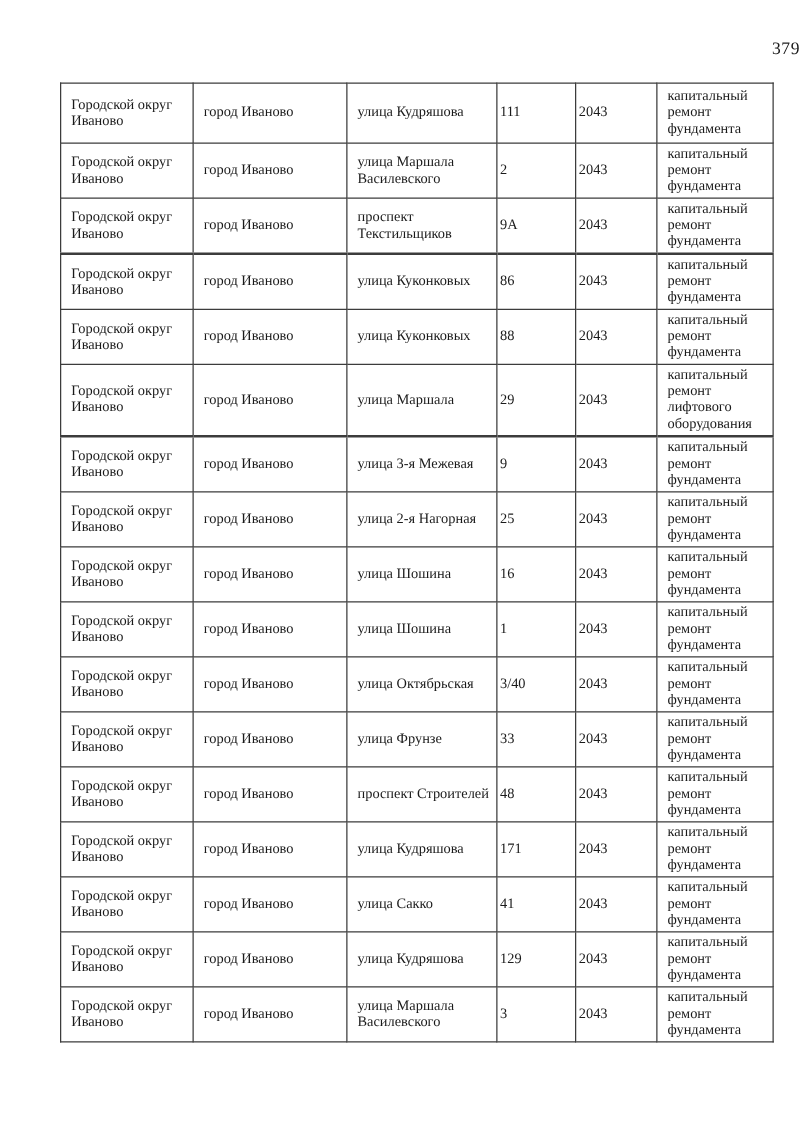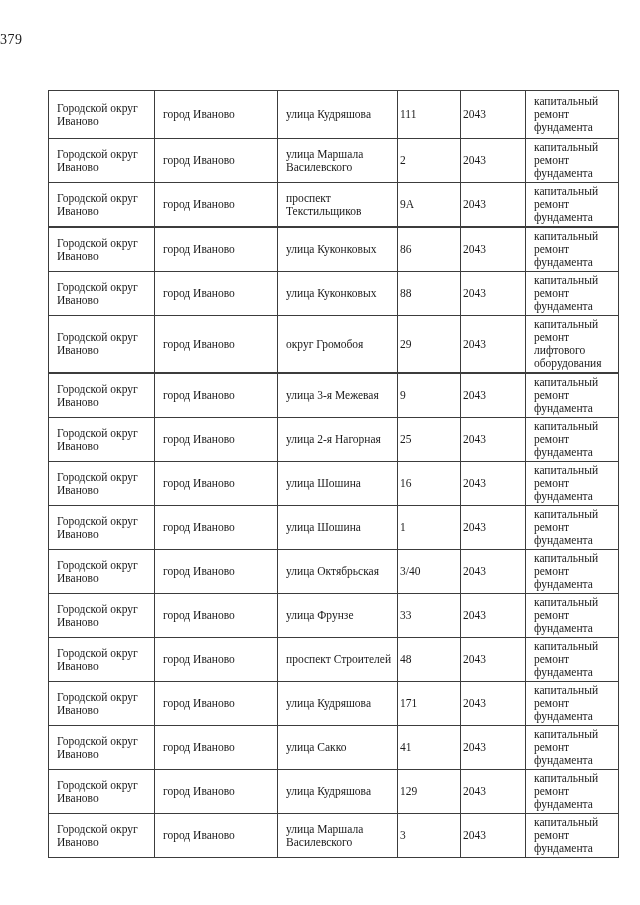--- a/index.html
+++ b/index.html
@@ -12,32 +12,31 @@
     width: 640px;
     height: 905px;
     font-family: "Liberation Serif", "DejaVu Serif", serif;
     color: #1a1a1a;
   }
   .page-number {
     position: absolute;
     top: 32px;
     left: 0;
     width: 640px;
-    text-align: left;
+    text-align: right;
     font-size: 14px;
     letter-spacing: 0.5px;
   }
   table.schedule {
     position: absolute;
     left: 48px;
     top: 66px;
     width: 570px;
     border-collapse: collapse;
     table-layout: fixed;
-    margin-top: 24px;
   }
   table.schedule td {
     border: 1px solid #3c3c3c;
     font-size: 11.5px;
     line-height: 13px;
     padding: 2px 5px 2px 8px;
     vertical-align: middle;
     overflow: hidden;
     word-wrap: break-word;
   }
@@ -106,21 +105,21 @@
     <td>Городской округ Иваново</td>
     <td>город Иваново</td>
     <td>улица Куконковых</td>
     <td class="num">88</td>
     <td class="num">2043</td>
     <td>капитальный ремонт фундамента</td>
   </tr>
       <tr class="row row-tall thick-after">
     <td>Городской округ Иваново</td>
     <td>город Иваново</td>
-    <td>округ Громобоя</td>
+    <td>улица Маршала</td>
     <td class="num">29</td>
     <td class="num">2043</td>
     <td>капитальный ремонт лифтового оборудования</td>
   </tr>
       <tr class="row">
     <td>Городской округ Иваново</td>
     <td>город Иваново</td>
     <td>улица 3-я Межевая</td>
     <td class="num">9</td>
     <td class="num">2043</td>

